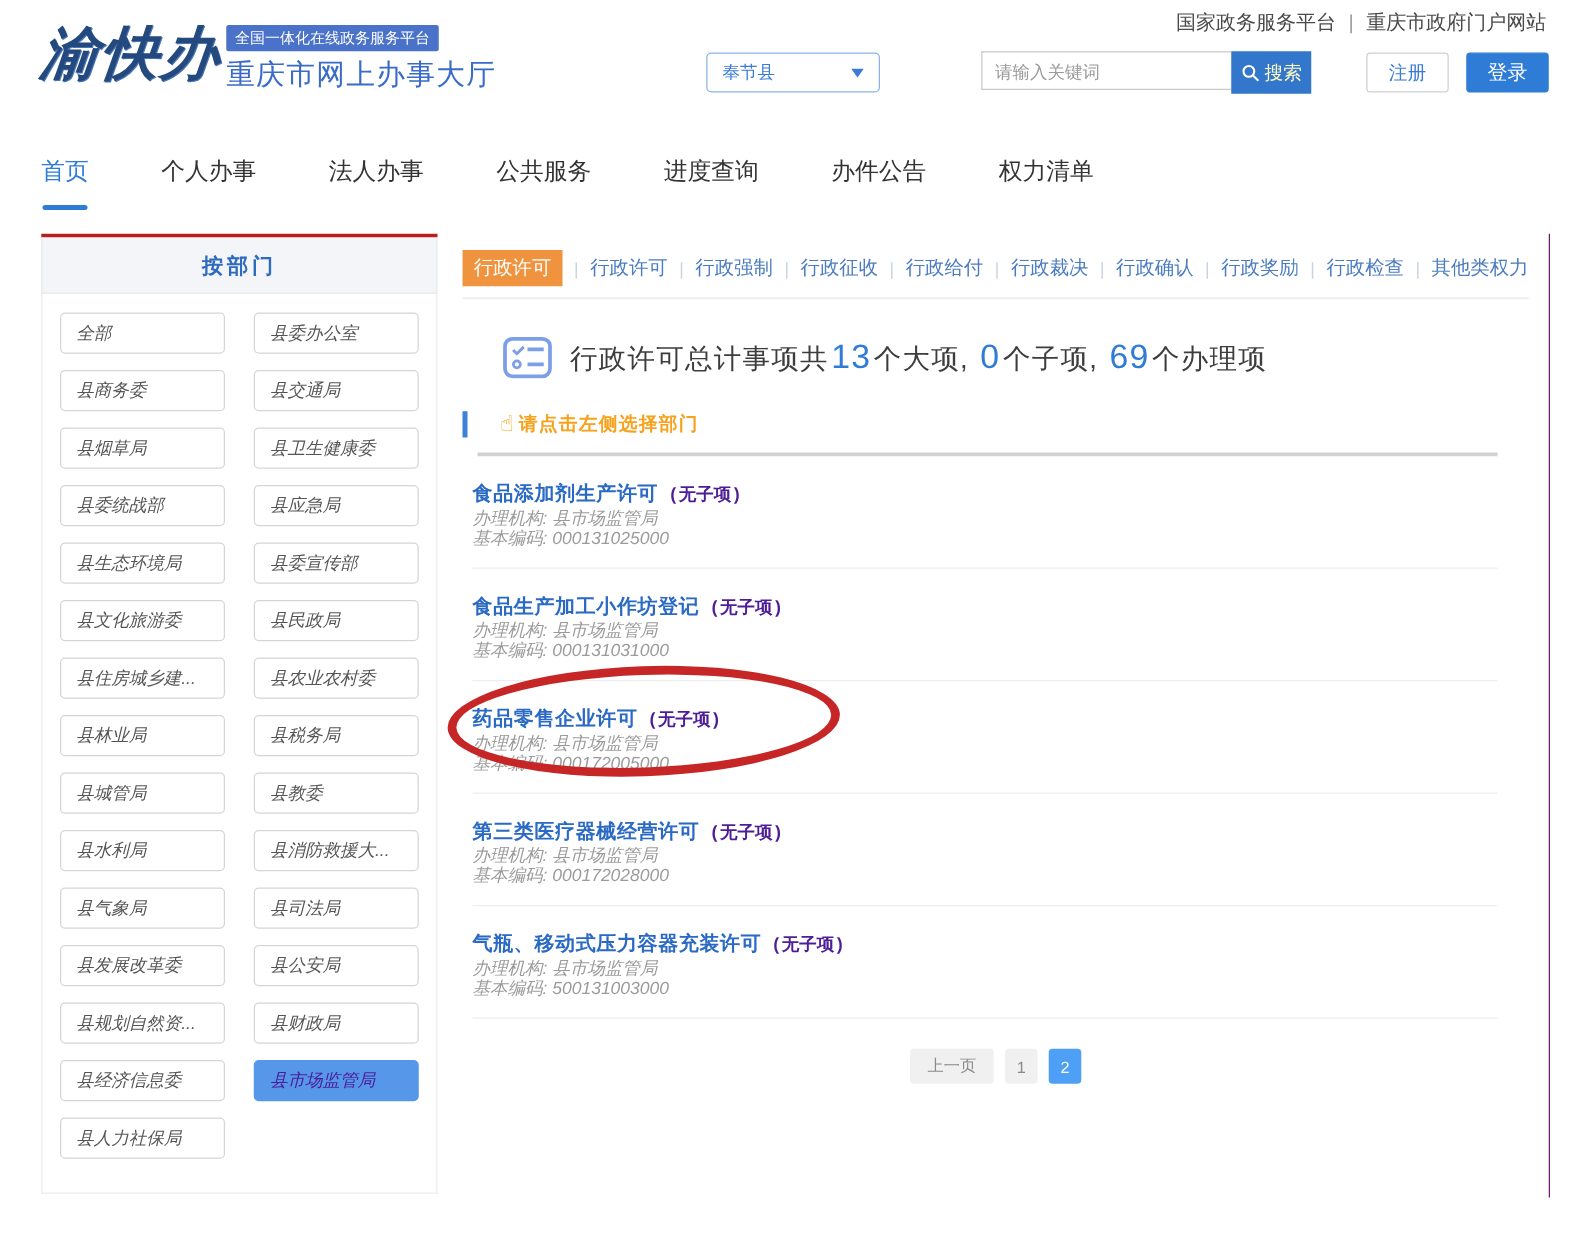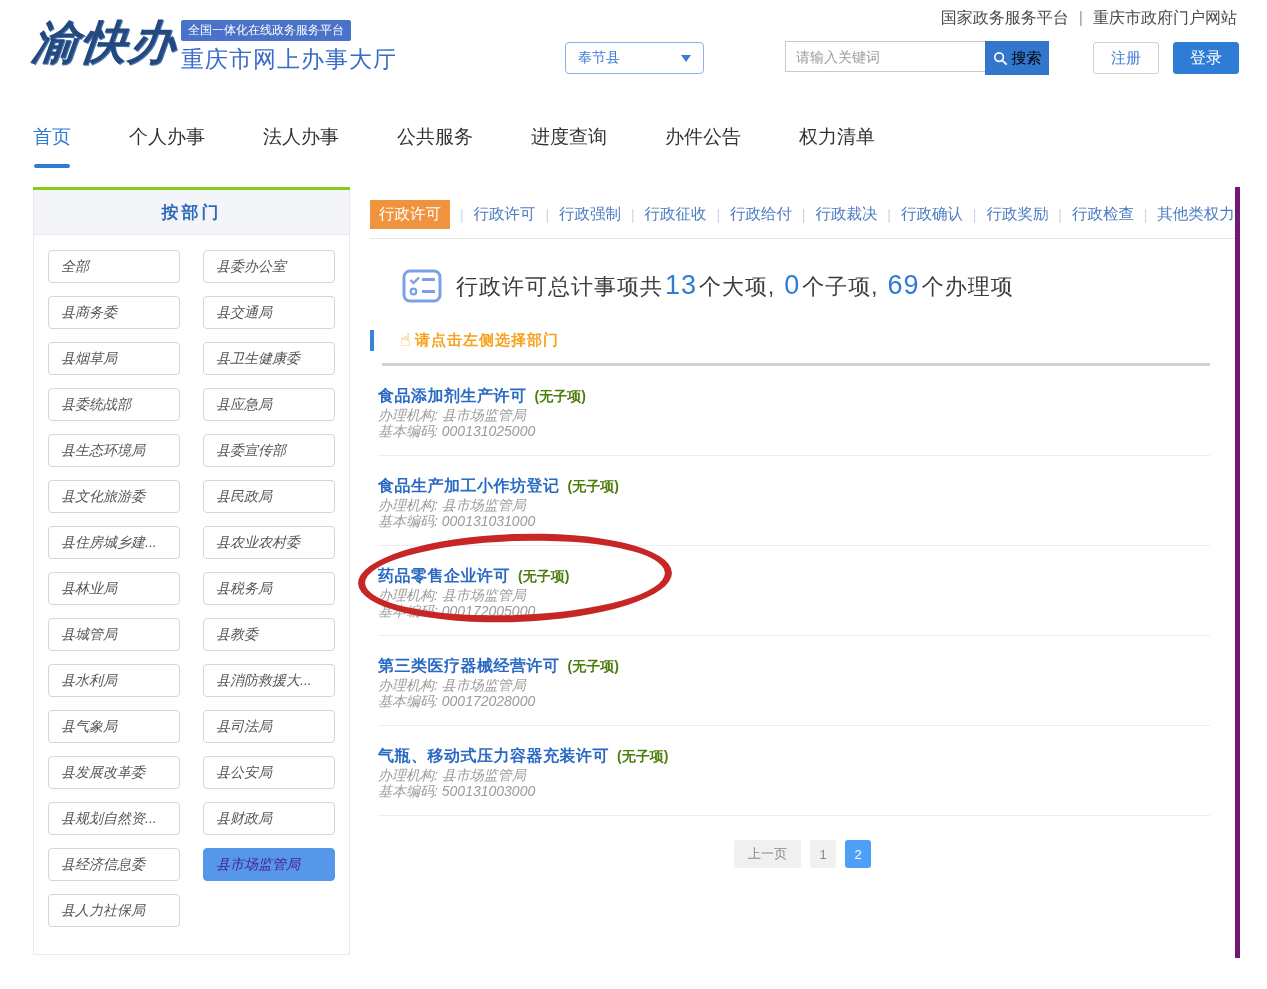--- a/index.html
+++ b/index.html
@@ -15,39 +15,39 @@
   .top-links{position:absolute;right:30px;top:8px;font-size:16px;color:#4a4a4a;}
   .top-links a{color:#4a4a4a;text-decoration:none;cursor:pointer;}
   .tl-sep{margin:0 10px;color:#9b9b9b;}
   .tl-sep::before{content:"|";}
   .region-select{position:absolute;left:565px;top:42px;width:113px;height:30px;border:1px solid #8ab4e8;border-radius:4px;display:flex;align-items:center;justify-content:space-between;padding:0 12px;cursor:pointer;}
   .region-select span:first-child{color:#3a7bd5;font-size:14px;}
   .caret{width:0;height:0;border-left:5px solid transparent;border-right:5px solid transparent;border-top:7px solid #3a7bd5;}
   .search-wrap{position:absolute;left:785px;top:41px;display:flex;height:34px;}
   .search-wrap input{width:200px;height:31px;border:1px solid #c9c9c9;border-right:none;padding:0 10px;font-size:14px;color:#8b5cf6;outline:none;box-sizing:border-box;}
   .search-wrap input::placeholder{color:#9b9b9b;}
-  .search-btn{height:34px;width:64px;background:#3277cc;color:#000000;border:none;font-size:15px;display:flex;align-items:center;justify-content:center;gap:4px;cursor:pointer;}
+  .search-btn{height:34px;width:64px;background:#3277cc;color:#fef9c3;border:none;font-size:15px;display:flex;align-items:center;justify-content:center;gap:4px;cursor:pointer;}
   .btn-register{position:absolute;left:1093px;top:42px;width:66px;height:32px;background:#fff;border:1px solid #cfcfcf;border-radius:3px;color:#3a7bd5;font-size:15px;cursor:pointer;}
   .btn-login{position:absolute;left:1173px;top:42px;width:66px;height:32px;background:#2e7cd6;border:1px solid #2e7cd6;border-radius:3px;color:#fff;font-size:16px;cursor:pointer;}
 
   
   .main-nav{margin:34px 0 0 33px;display:flex;gap:58px;}
   .nav-item{font-size:19px;color:#333;cursor:pointer;position:relative;padding-bottom:4px;}
   .nav-item.active{color:#2e7cd6;}
   .nav-item.active::after{content:"";position:absolute;left:1px;right:1px;bottom:-14px;height:4px;background:#2e7cd6;border-radius:2px;}
 
   
   .main{display:flex;margin-top:33px;padding:0 27px 0 33px;align-items:stretch;height:771px;}
-  .sidebar{width:317px;flex:none;border-top:3px solid #84cc16;}
+  .sidebar{width:317px;flex:none;border-top:3px solid #b91c1c;}
   .sidebar-header{height:45px;background:#f3f5f8;border:1px solid #e9e9e9;border-top:none;display:flex;align-items:center;justify-content:center;color:#2e6bbf;font-size:17px;font-weight:bold;letter-spacing:3px;box-sizing:border-box;}
   .sidebar-body{border:1px solid #ebebeb;border-top:none;min-height:720px;padding:15px 14px;display:grid;grid-template-columns:1fr 1fr;column-gap:23px;row-gap:13px;align-content:start;box-sizing:border-box;}
   .dept-btn{height:33px;border:1px solid #d5d5d5;border-radius:4px;background:#fff;color:#555;font-size:14px;text-align:left;padding:0 8px 0 12px;white-space:nowrap;overflow:hidden;text-overflow:ellipsis;cursor:pointer;line-height:31px;font-style:italic;}
   .dept-btn.selected{background:#5697ea;border-color:#5697ea;color:#4c1d95;}
 
-  .content{flex:1;margin-left:20px;border-right:5px solid #701a75;padding-right:0;position:relative;}
+  .content{flex:1;margin-left:20px;border-right:1px solid #701a75;padding-right:16px;position:relative;}
 
   
   .tabs{margin-top:13px;display:flex;align-items:center;justify-content:space-between;padding-bottom:9px;border-bottom:1px solid #e7e7e7;}
   .tab{font-size:15.5px;color:#4b7cc0;cursor:pointer;white-space:nowrap;}
   .tab.active{background:#f0933f;color:#fff;padding:4px 9px;}
   .tab-sep{color:#c9d4e2;font-size:14px;}
   .tab-sep::before{content:"|";}
 
   
   .summary{margin:30px 0 0 32px;display:flex;align-items:center;gap:14px;}
@@ -59,21 +59,21 @@
   .hint-bar{width:4px;height:21px;background:#3b82d8;margin-right:26px;}
   .hint-hand{color:#f6a21d;font-size:18px;margin-right:4px;}
   .hint-hand::before{content:"☝";}
   .hint-text{color:#f6a21d;font-size:15px;font-weight:bold;letter-spacing:1px;}
   .thick-divider{margin:12px 25px 0 12px;height:3px;background:#d2d2d2;}
 
   
   .svc-list{margin-left:8px;}
   .svc-item{padding:20px 0 16px 0;border-bottom:1px solid #ededed;margin-right:25px;position:relative;}
   .svc-title{color:#2a6ac4;font-size:16px;font-weight:bold;cursor:pointer;letter-spacing:0.5px;}
-  .svc-tag{color:#4d7c0f;font-size:14px;font-weight:bold;margin-left:8px;}
+  .svc-tag{color:#4c1d95;font-size:14px;font-weight:bold;margin-left:8px;font-family:Liberation Mono, monospace;}
   .svc-meta{margin-top:0;color:#9b9b9b;font-size:14px;line-height:16px;font-style:italic;}
   .red-circle{position:absolute;left:-20px;top:-12px;width:300px;height:74px;border:7px solid #c62626;border-radius:50%;transform:rotate(-2deg);pointer-events:none;z-index:5;}
 
   
   .pagination{margin-top:24px;display:flex;justify-content:center;gap:9px;}
   .pg-btn{height:28px;min-width:26px;padding:0 6px;background:#f0f0f0;border:none;border-radius:3px;color:#8a8a8a;font-size:13px;cursor:pointer;}
   .pg-btn.prev{padding:0 14px;}
   .pg-btn.active{background:#4da0f5;color:#fff;}
 </style>
 </head>

